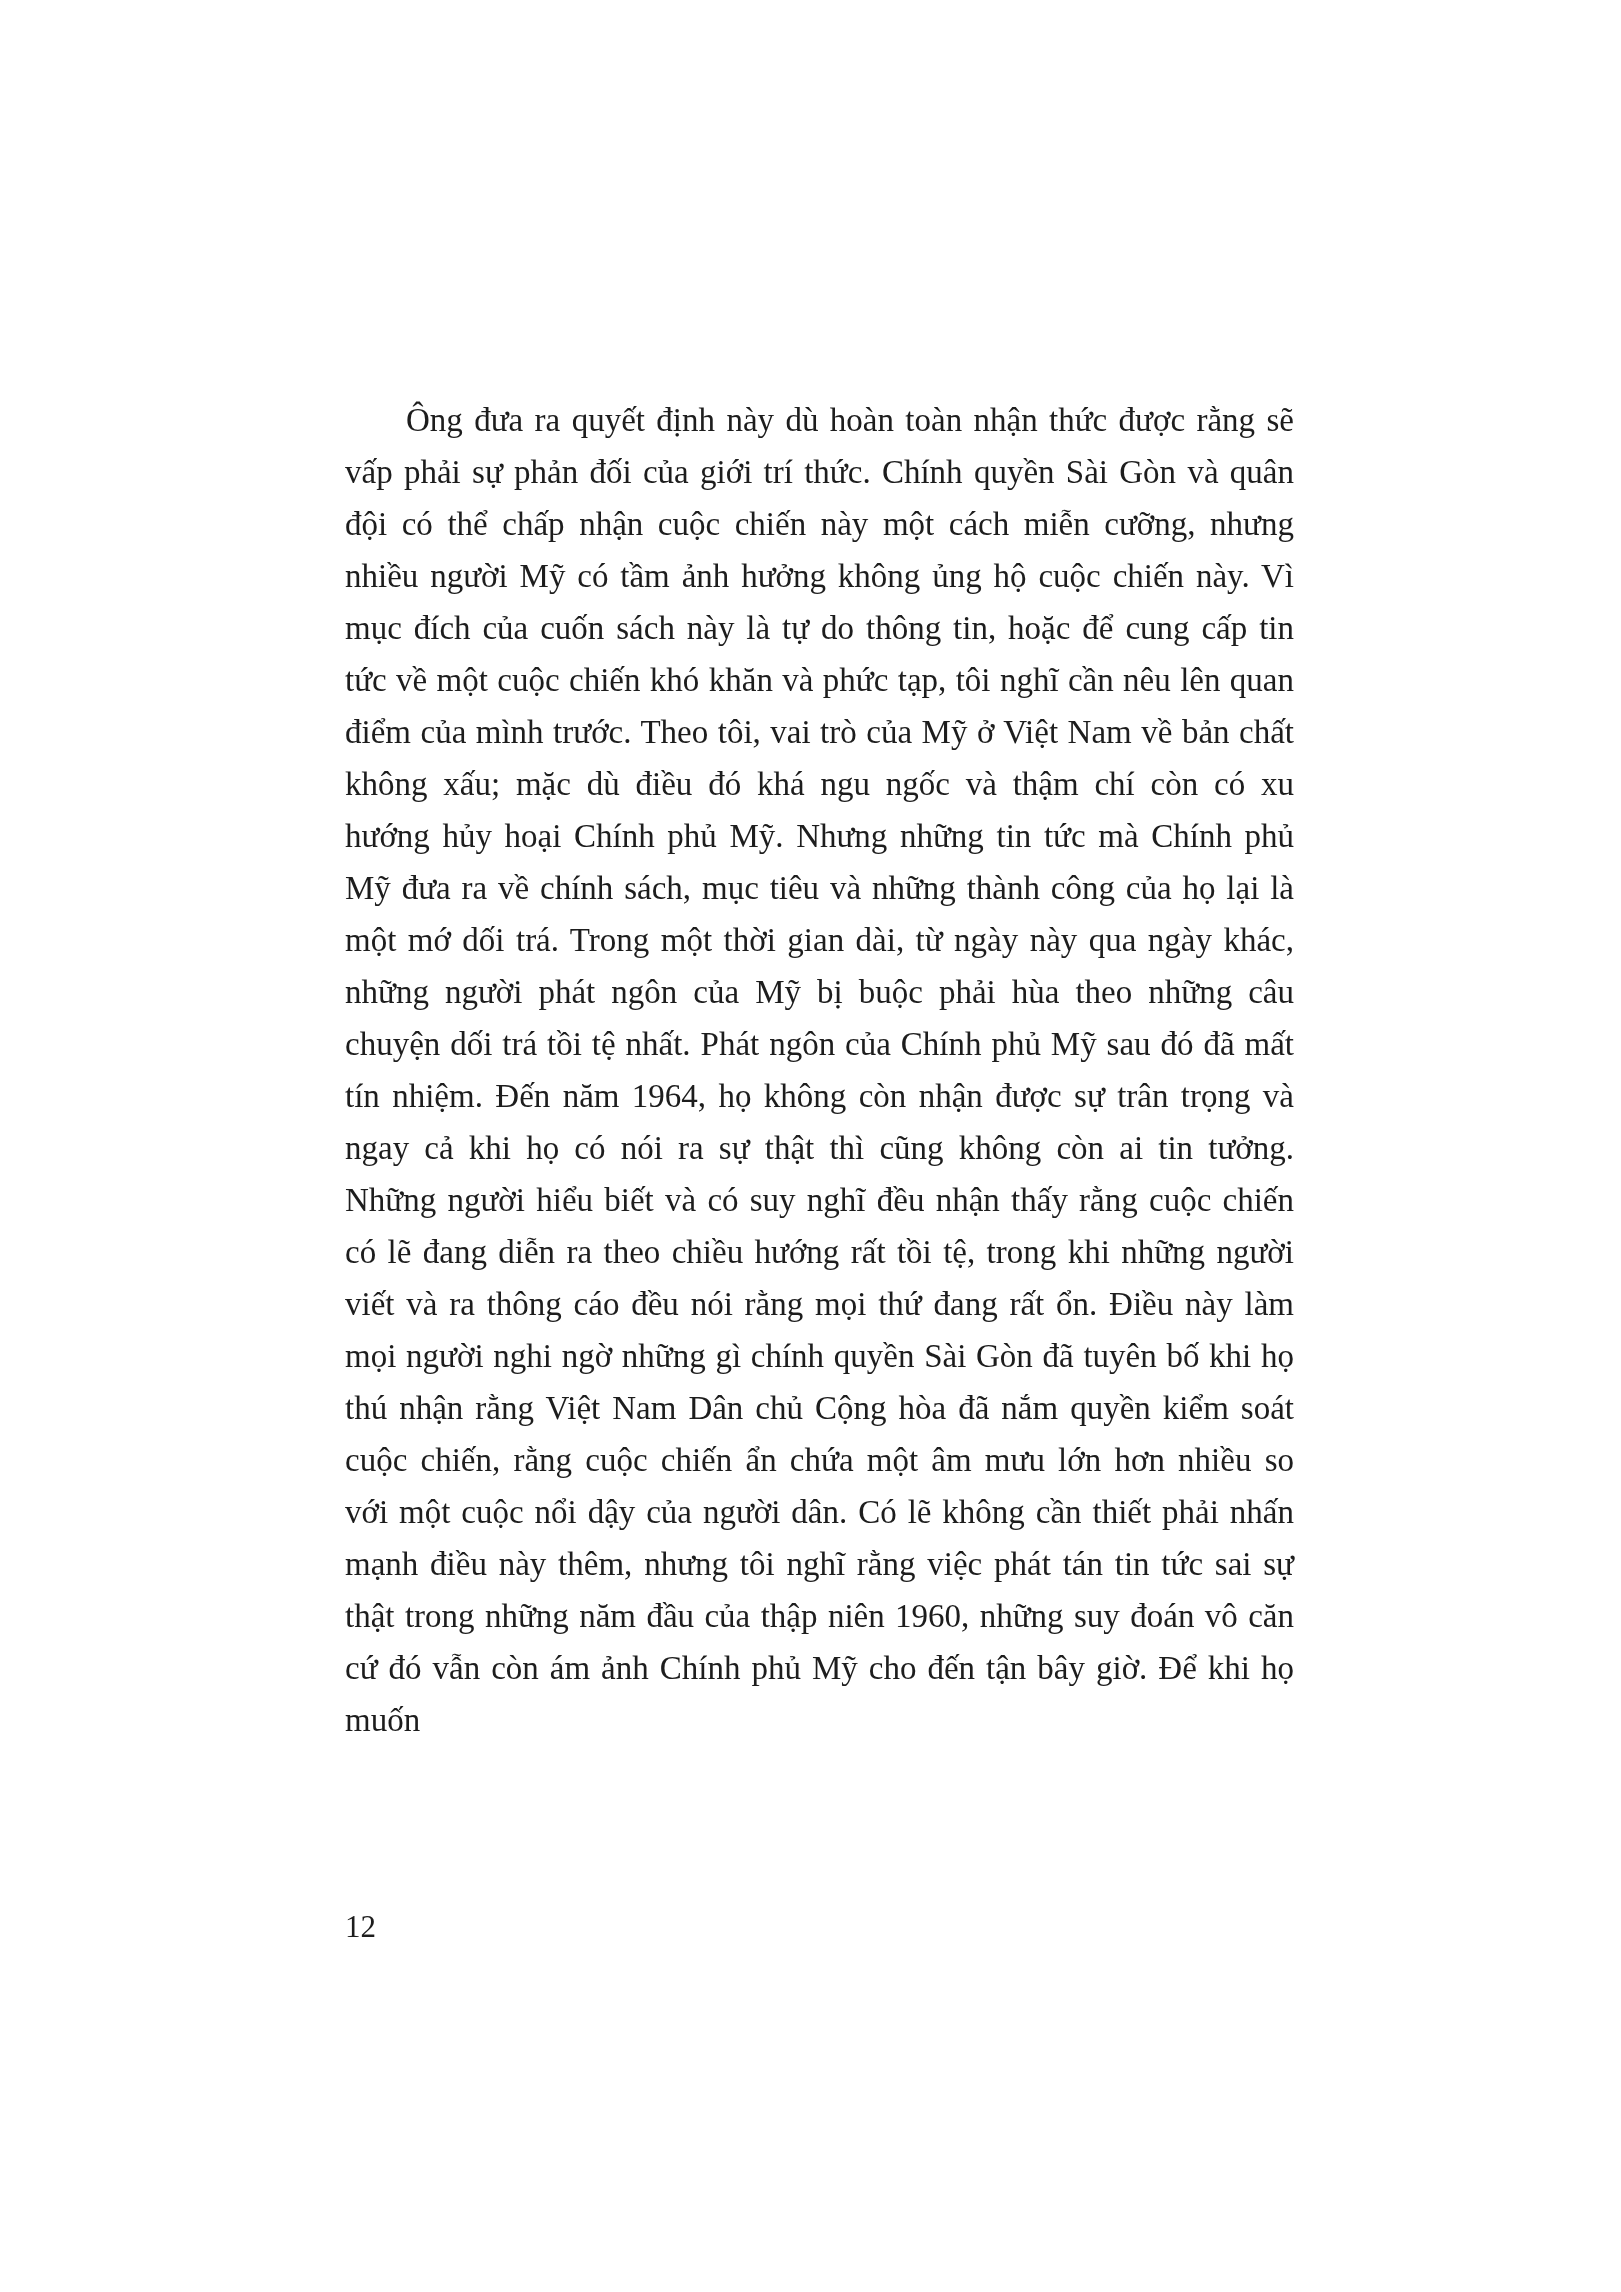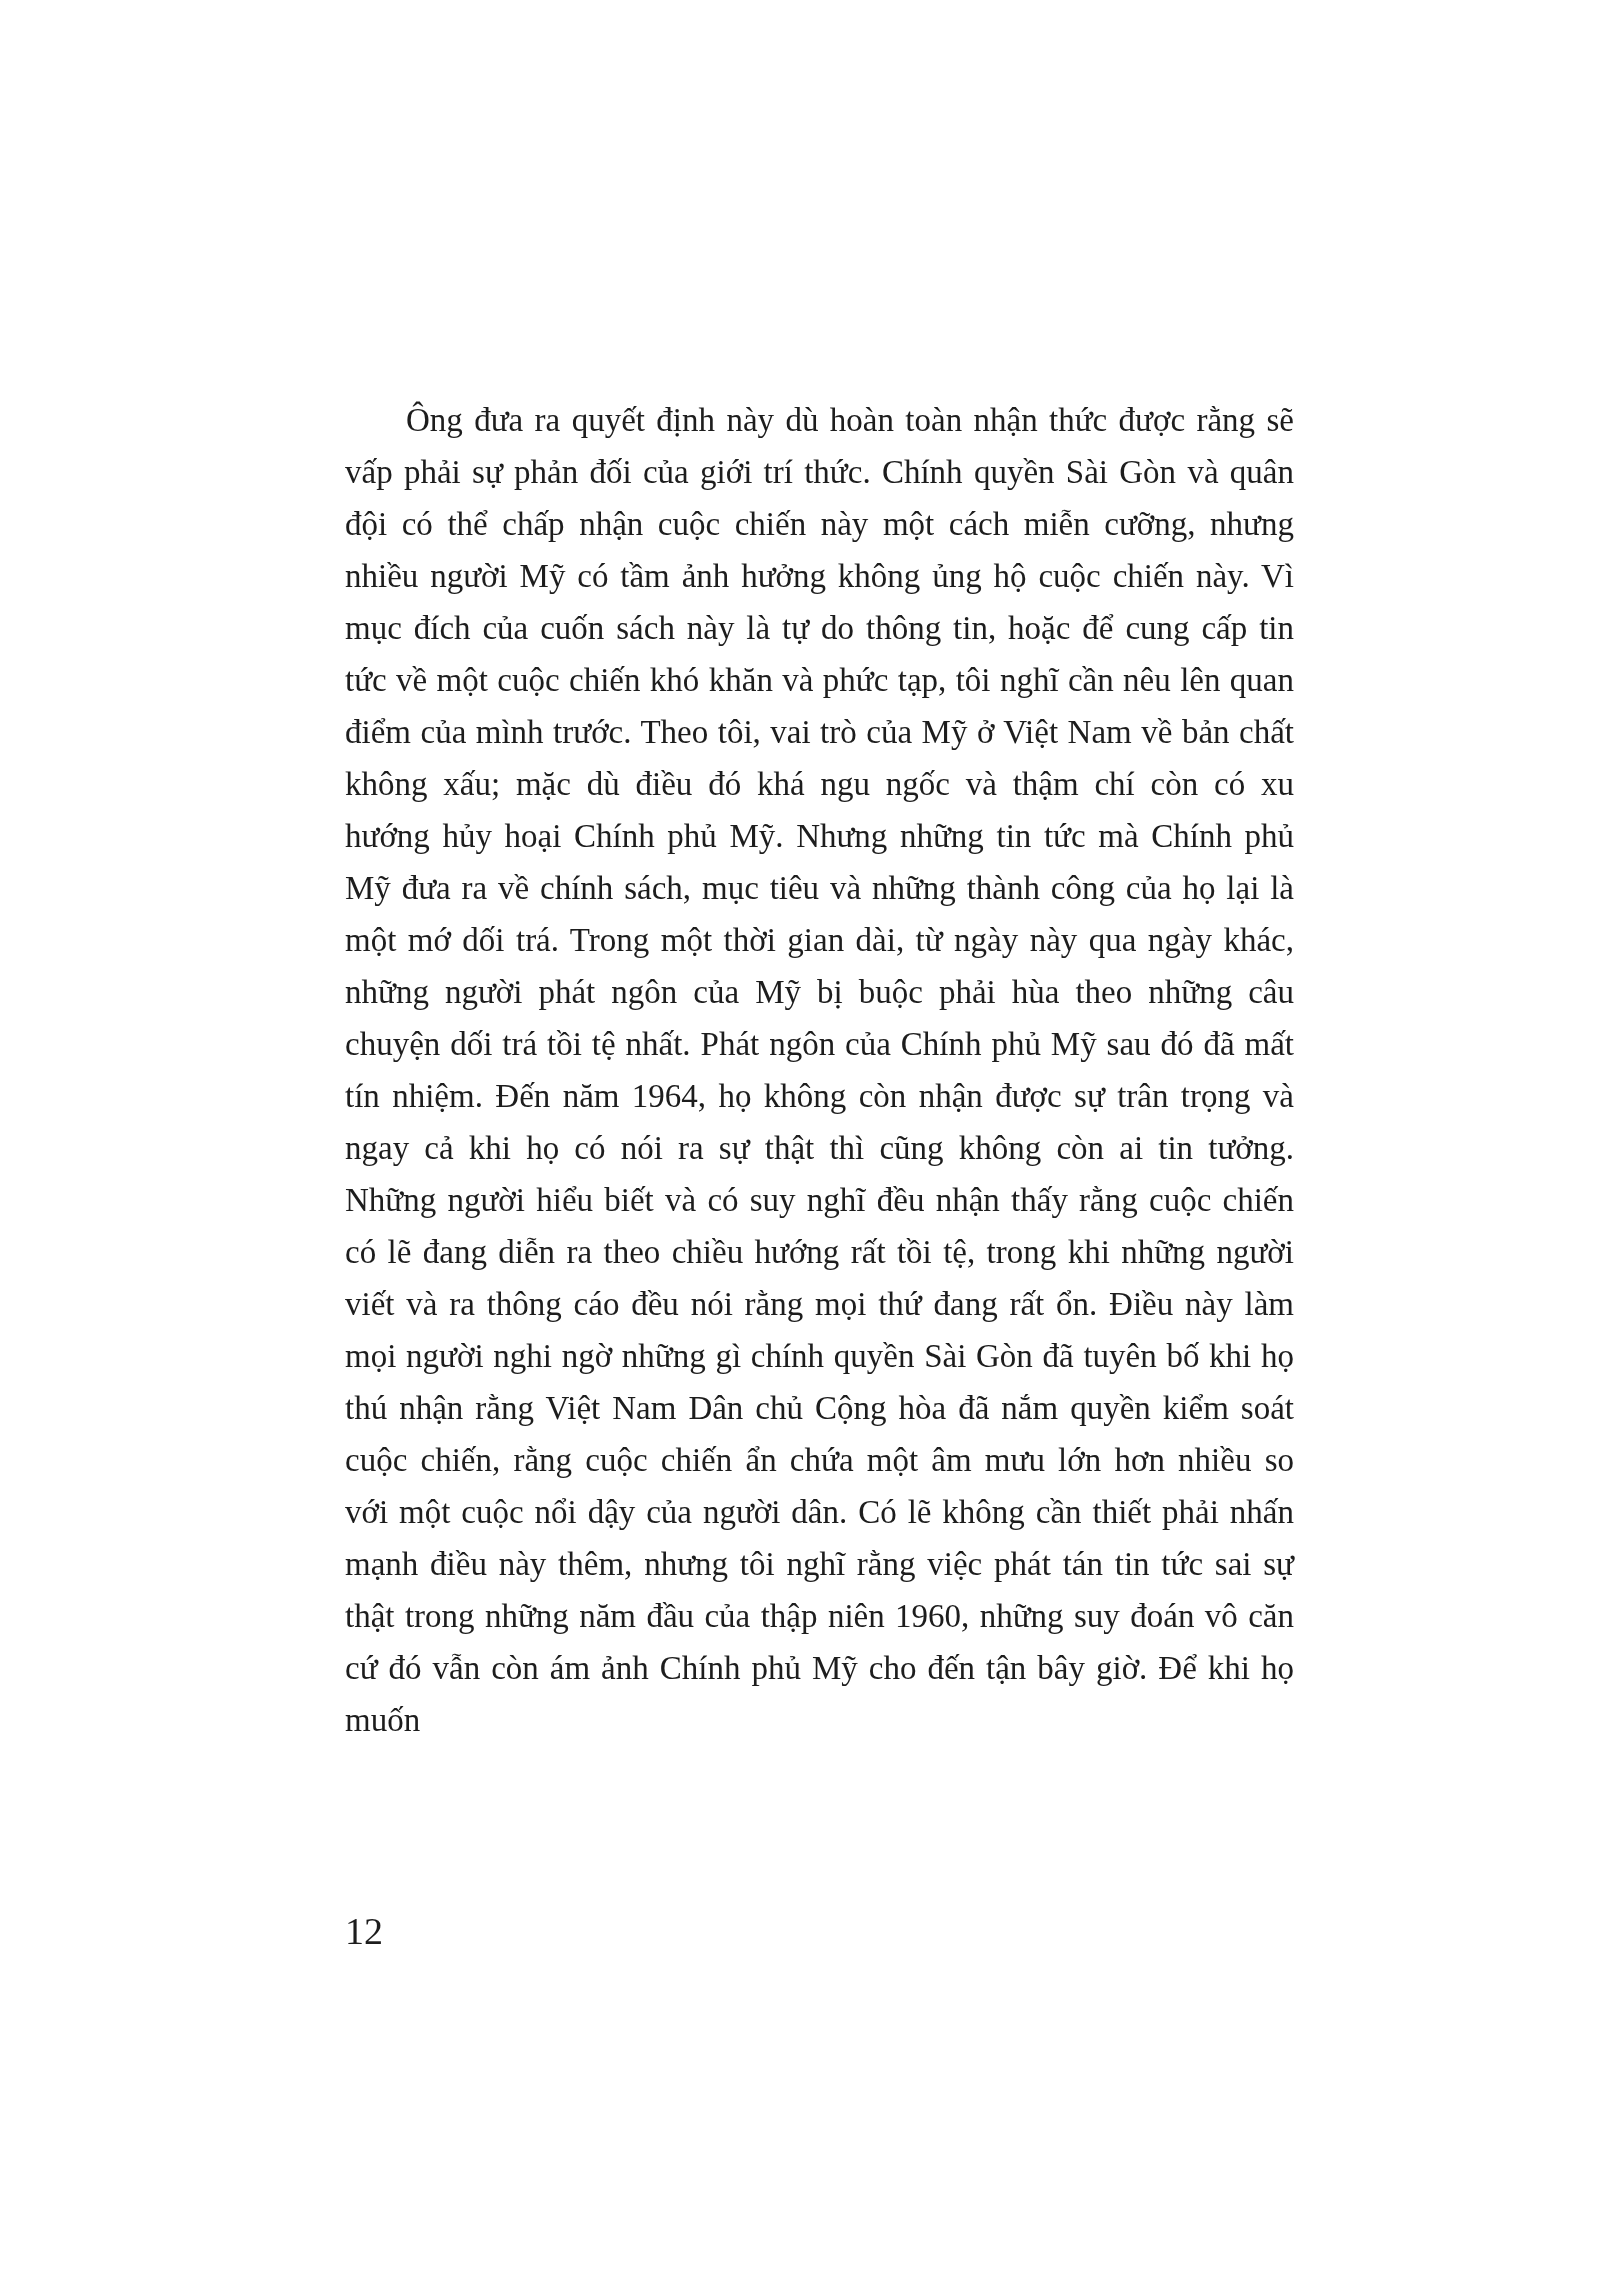--- a/index.html
+++ b/index.html
@@ -33,21 +33,21 @@
     color: #1d1d1d;
     text-align: justify;
     text-indent: 61px;
     word-spacing: 1px;
   }
 
   .page-number {
     position: absolute;
     left: 345px;
     top: 1909px;
-    font-size: 38px;
+    font-size: 31px;
     color: #1d1d1d;
   }
 </style>
 </head>
 <body>
 
 <div class="book-page">
   <div class="text-block">
     <p class="body-paragraph">Ông đưa ra quyết định này dù hoàn toàn nhận thức được rằng sẽ vấp phải sự phản đối của giới trí thức. Chính quyền Sài Gòn và quân đội có thể chấp nhận cuộc chiến này một cách miễn cưỡng, nhưng nhiều người Mỹ có tầm ảnh hưởng không ủng hộ cuộc chiến này. Vì mục đích của cuốn sách này là tự do thông tin, hoặc để cung cấp tin tức về một cuộc chiến khó khăn và phức tạp, tôi nghĩ cần nêu lên quan điểm của mình trước. Theo tôi, vai trò của Mỹ ở Việt Nam về bản chất không xấu; mặc dù điều đó khá ngu ngốc và thậm chí còn có xu hướng hủy hoại Chính phủ Mỹ. Nhưng những tin tức mà Chính phủ Mỹ đưa ra về chính sách, mục tiêu và những thành công của họ lại là một mớ dối trá. Trong một thời gian dài, từ ngày này qua ngày khác, những người phát ngôn của Mỹ bị buộc phải hùa theo những câu chuyện dối trá tồi tệ nhất. Phát ngôn của Chính phủ Mỹ sau đó đã mất tín nhiệm. Đến năm 1964, họ không còn nhận được sự trân trọng và ngay cả khi họ có nói ra sự thật thì cũng không còn ai tin tưởng. Những người hiểu biết và có suy nghĩ đều nhận thấy rằng cuộc chiến có lẽ đang diễn ra theo chiều hướng rất tồi tệ, trong khi những người viết và ra thông cáo đều nói rằng mọi thứ đang rất ổn. Điều này làm mọi người nghi ngờ những gì chính quyền Sài Gòn đã tuyên bố khi họ thú nhận rằng Việt Nam Dân chủ Cộng hòa đã nắm quyền kiểm soát cuộc chiến, rằng cuộc chiến ẩn chứa một âm mưu lớn hơn nhiều so với một cuộc nổi dậy của người dân. Có lẽ không cần thiết phải nhấn mạnh điều này thêm, nhưng tôi nghĩ rằng việc phát tán tin tức sai sự thật trong những năm đầu của thập niên 1960, những suy đoán vô căn cứ đó vẫn còn ám ảnh Chính phủ Mỹ cho đến tận bây giờ. Để khi họ muốn</p>
   </div>

